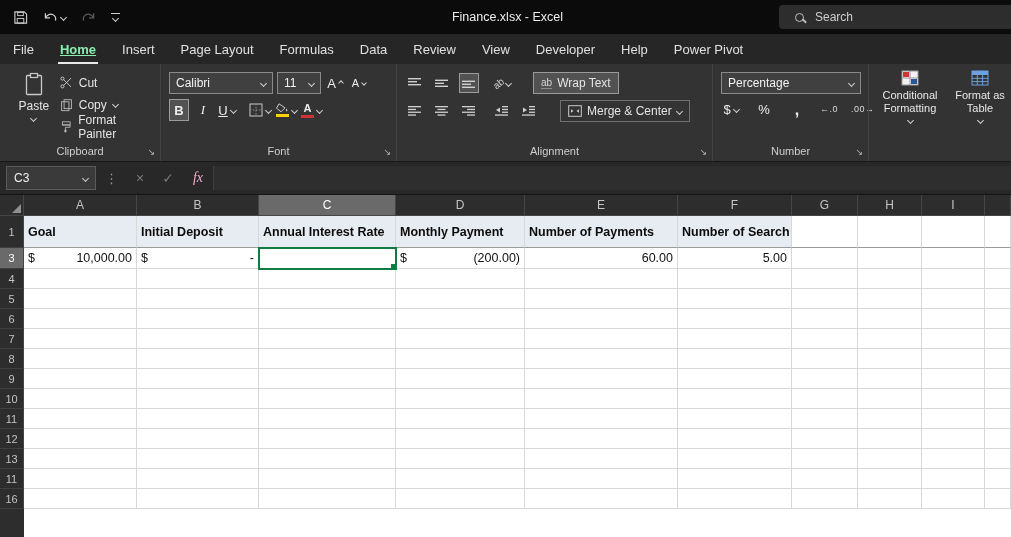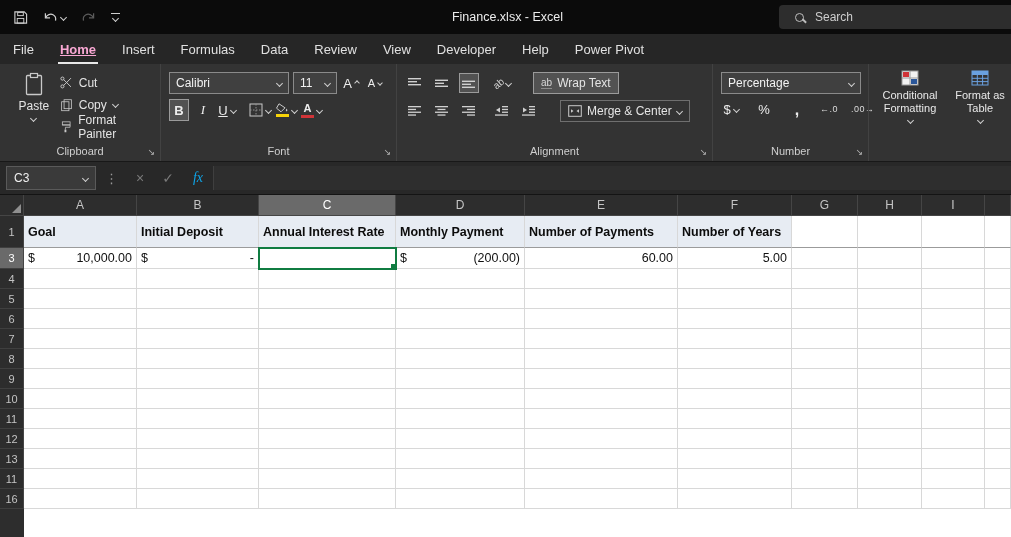--- a/index.html
+++ b/index.html
@@ -22,21 +22,21 @@
     padding-left:16px; gap:11px; font-size:12px; color:#cdcdcd; }
   .mag { width:9px; height:9px; border:1.5px solid #bdbdbd; border-radius:50%;
     position:relative; flex:none; }
   .mag::after { content:""; position:absolute; width:5px; height:1.5px; background:#bdbdbd;
     transform:rotate(45deg); right:-4px; bottom:-1px; }
 
   
   .tabrow { height:30px; background:#262626; display:flex; align-items:stretch;
     padding-left:0; font-size:13px; color:#e0e0e0; flex:none; }
   .tab { padding:0 13px; display:flex; align-items:center; position:relative; cursor:default; }
-  .tab.active { color:#f9a8d4; font-weight:bold;text-decoration:underline; }
+  .tab.active { color:#86efac; font-weight:bold;text-decoration:underline; }
   .tab.active::after { content:""; position:absolute; left:11px; right:11px; bottom:0;
     height:2px; background:#e8e8e8; }
 
   
   .ribbon { height:98px; background:#333333; border-bottom:1px solid #181818;
     display:flex; color:#e4e4e4; flex:none; }
   .group { display:flex; flex-direction:column; position:relative; flex:none; }
   .group + .group { border-left:1px solid #424242; }
   .gcontent { flex:1; display:flex; padding:8px 6px 0 8px; }
   .glabel { height:20px; display:flex; align-items:center; justify-content:center;
@@ -57,21 +57,21 @@
   .g-clip { width:160px; }
   .pastebtn { width:54px; display:flex; flex-direction:column; align-items:center;
     gap:3px; font-size:12px; }
   .ccol { display:flex; flex-direction:column; gap:7px; padding-top:3px; }
   .crow { display:flex; align-items:center; gap:6px; font-size:12px; height:15px; }
 
   
   .g-font { width:236px; }
   .g-font .gcontent { flex-direction:column; gap:5px; }
   .frow { display:flex; align-items:center; gap:4px; }
-  .w118 { width:120px; } .w42 { width:44px; }
+  .w118 { width:104px; } .w42 { width:44px; }
   .bld { font-weight:800; } 
   .ita { font-family:"Liberation Serif", serif; font-style:italic; }
   .und { text-decoration:underline; }
   .cbarwrap { display:flex; flex-direction:column; align-items:center; gap:1px; }
   .cbar { width:13px; height:3px; }
 
   
   .g-align { width:316px; }
   .g-align .gcontent { flex-direction:column; gap:6px; }
   .arow { display:flex; align-items:center; gap:7px; }
@@ -99,21 +99,21 @@
   .bigbtn .blabel { font-size:11px; line-height:1.2; color:#e8e8e8; }
 
   
   .fbar { height:33px; background:#282828; border-bottom:1px solid #141414;
     display:flex; align-items:center; flex:none;text-align:center; }
   .namebox { width:90px; height:24px; margin-left:6px; background:#3a3a3a;
     border:1px solid #5a5a5a; display:flex; align-items:center;
     justify-content:space-between; padding:0 7px; font-size:12px; color:#f0f0f0; }
   .fdots { color:#9a9a9a; font-size:13px; padding:0 9px; }
   .fico { color:#7a7a7a; font-size:14px; padding:0 9px; }
-  .fxlbl { font-family:"Liberation Serif", serif; font-style:italic; color:#0ea5e9;
+  .fxlbl { font-family:"Liberation Serif", serif; font-style:italic; color:#f9a8d4;
     font-size:14px; padding:0 10px; }
   .fline { flex:1; align-self:stretch; margin:4px 0; background:#2e2e2e;
     border-left:1px solid #3f3f3f; font-size:12px; color:#eee; display:flex;
     align-items:center; padding-left:8px; }
 
   
   .sheet { flex:1; overflow:hidden; background:linear-gradient(90deg,#2d2d2d 0 24px,#ffffff 24px); }
   .srow { display:flex; height:20px; }
   .srow.hdrrow { height:21px; }
   .srow.r1 { height:32px; }
@@ -178,20 +178,21 @@
   <div class="search">
     <span class="mag"></span>
     <span>Search</span>
   </div>
 </div>
 
 <div class="tabrow">
   <div class="tab">File</div>
   <div class="tab active">Home</div>
   <div class="tab">Insert</div>
+  <div class="tab">Page Layout</div>
   <div class="tab">Formulas</div>
   <div class="tab">Data</div>
   <div class="tab">Review</div>
   <div class="tab">View</div>
   <div class="tab">Developer</div>
   <div class="tab">Help</div>
   <div class="tab">Power Pivot</div>
 </div>
 
 <div class="ribbon">
@@ -470,21 +471,21 @@
     <div class="colh gJ"></div>
   </div>
 
   <div class="srow r1">
     <div class="rh">1</div>
     <div class="cell hdrcell gA">Goal</div>
     <div class="cell hdrcell gB">Initial Deposit</div>
     <div class="cell hdrcell gC">Annual Interest Rate</div>
     <div class="cell hdrcell gD">Monthly Payment</div>
     <div class="cell hdrcell gE">Number of Payments</div>
-    <div class="cell hdrcell gF">Number of Years</div>
+    <div class="cell hdrcell gF">Number of Search</div>
     <div class="cell gG"></div>
     <div class="cell gH"></div>
     <div class="cell gI"></div>
     <div class="cell gJ"></div>
   </div>
 
   <div class="srow r3">
     <div class="rh hl">3</div>
     <div class="cell money gA">
       <span>$</span>

